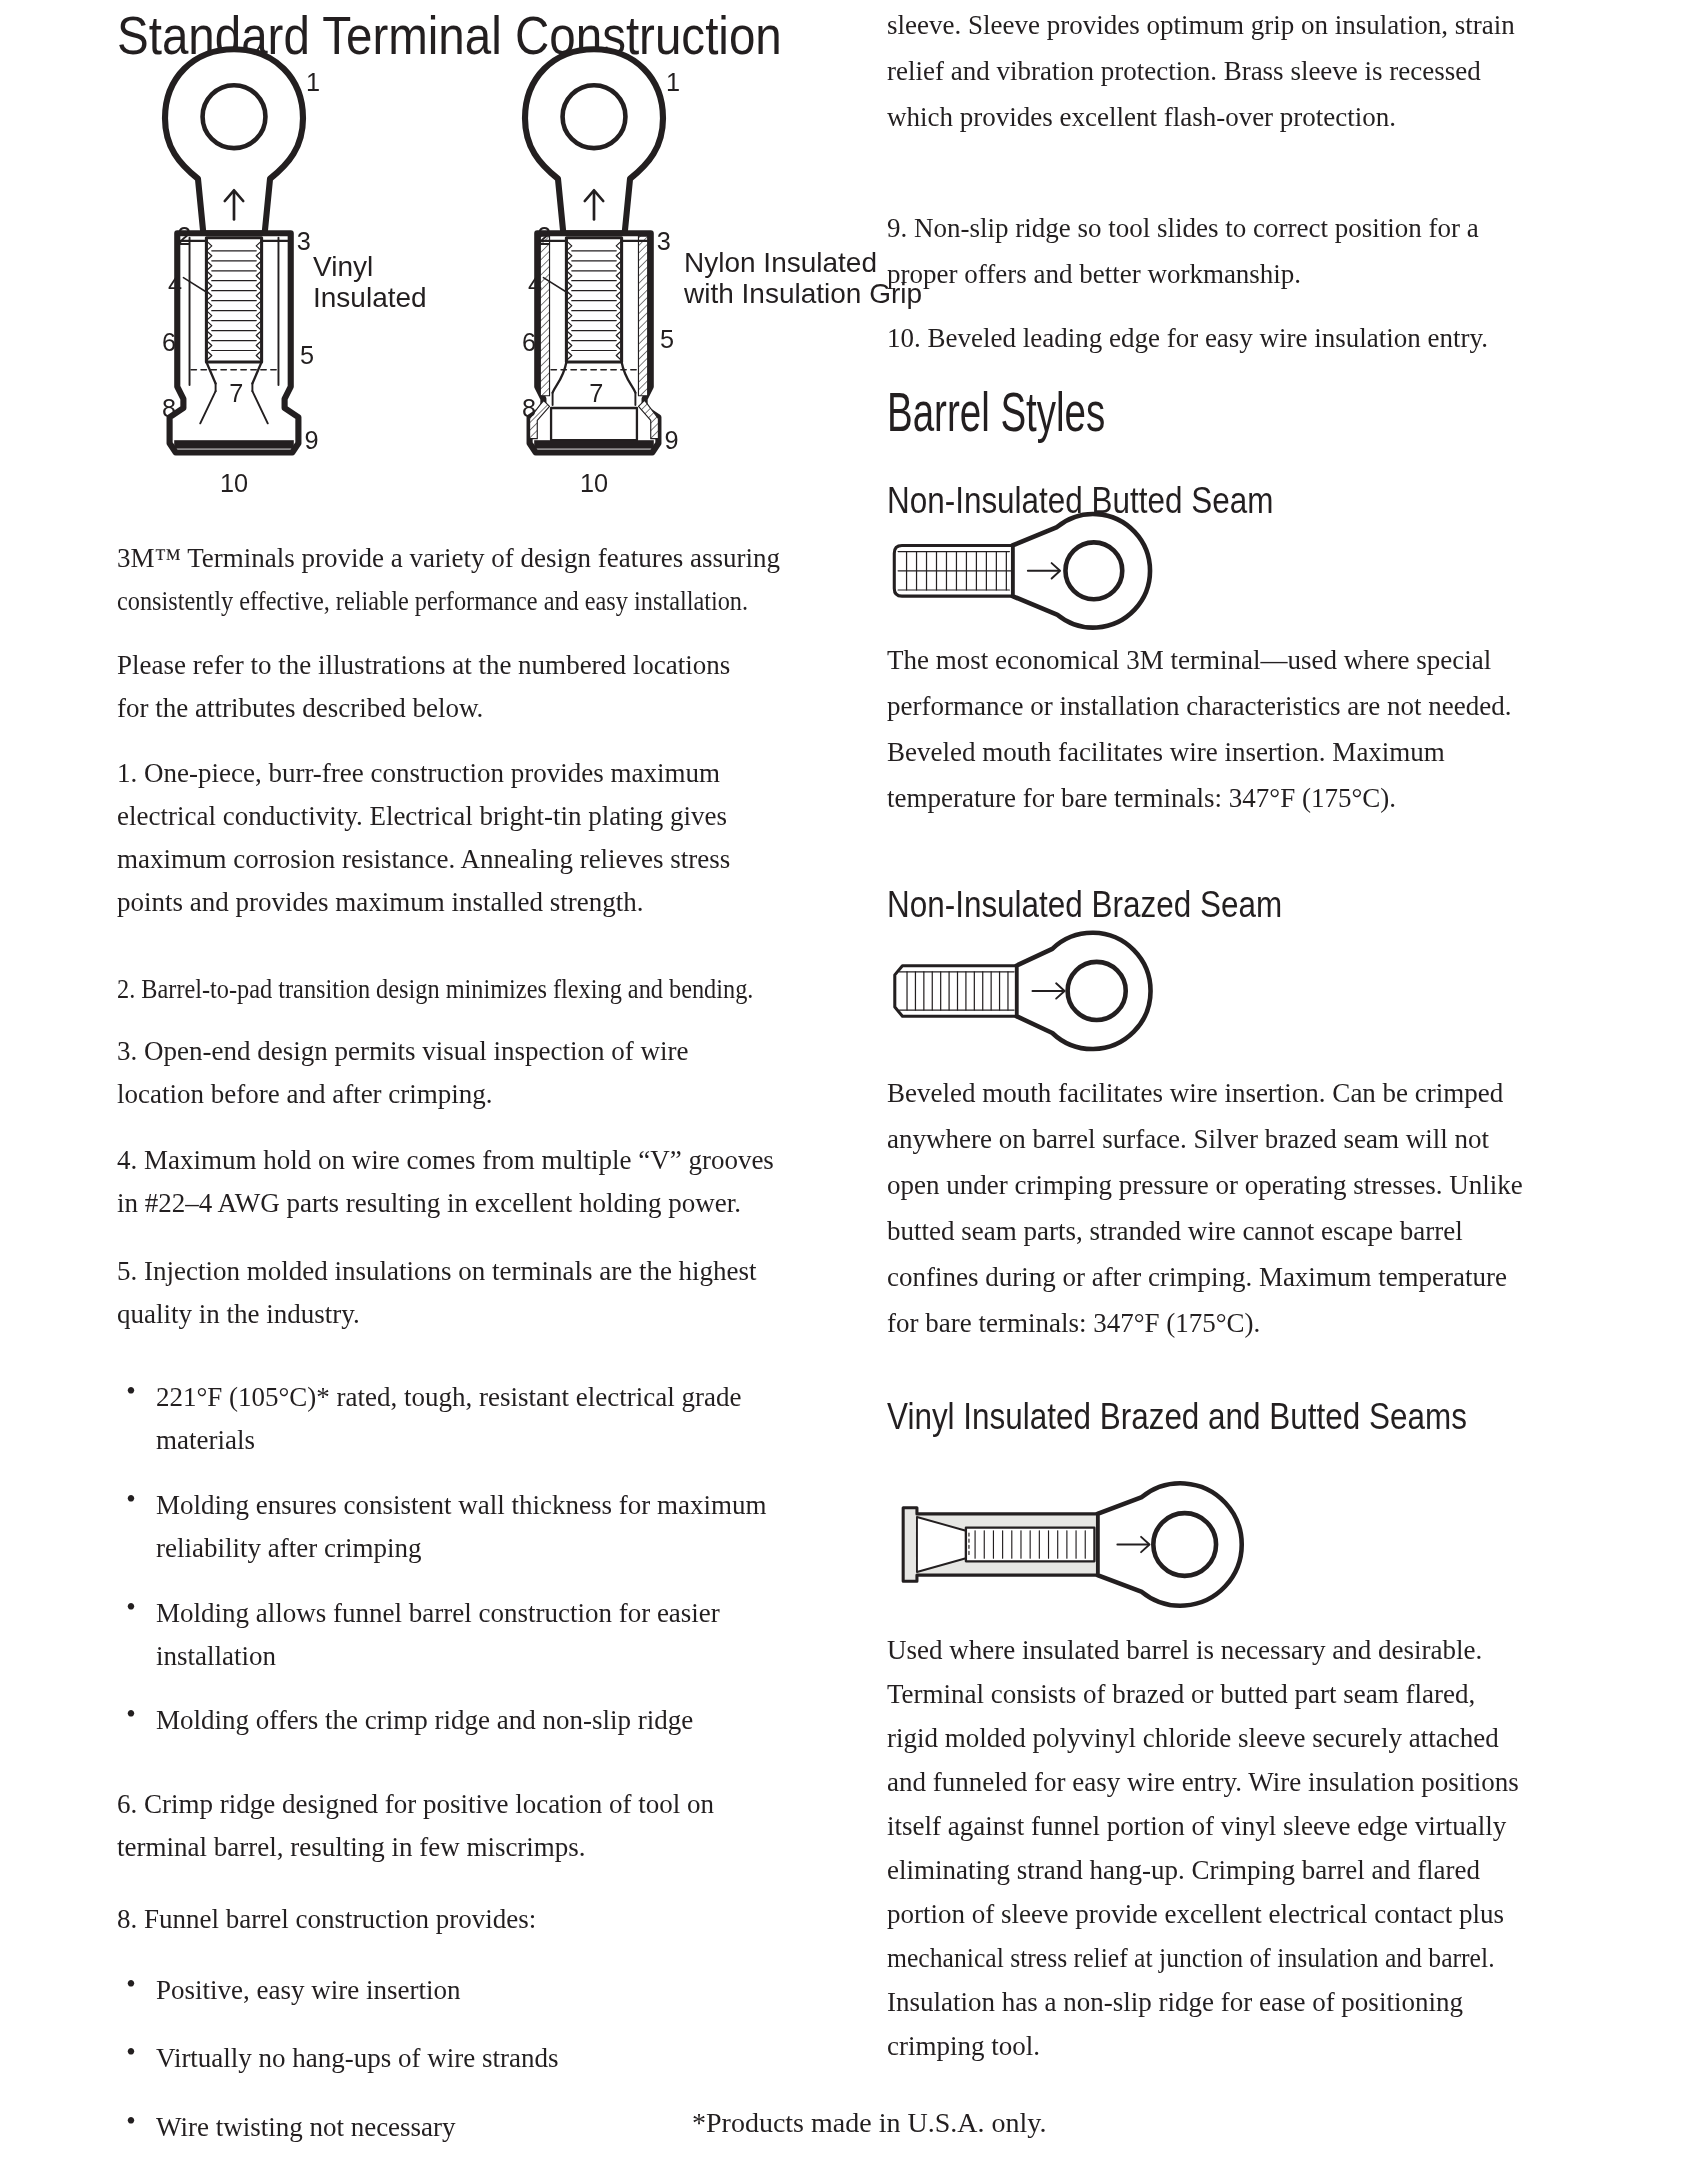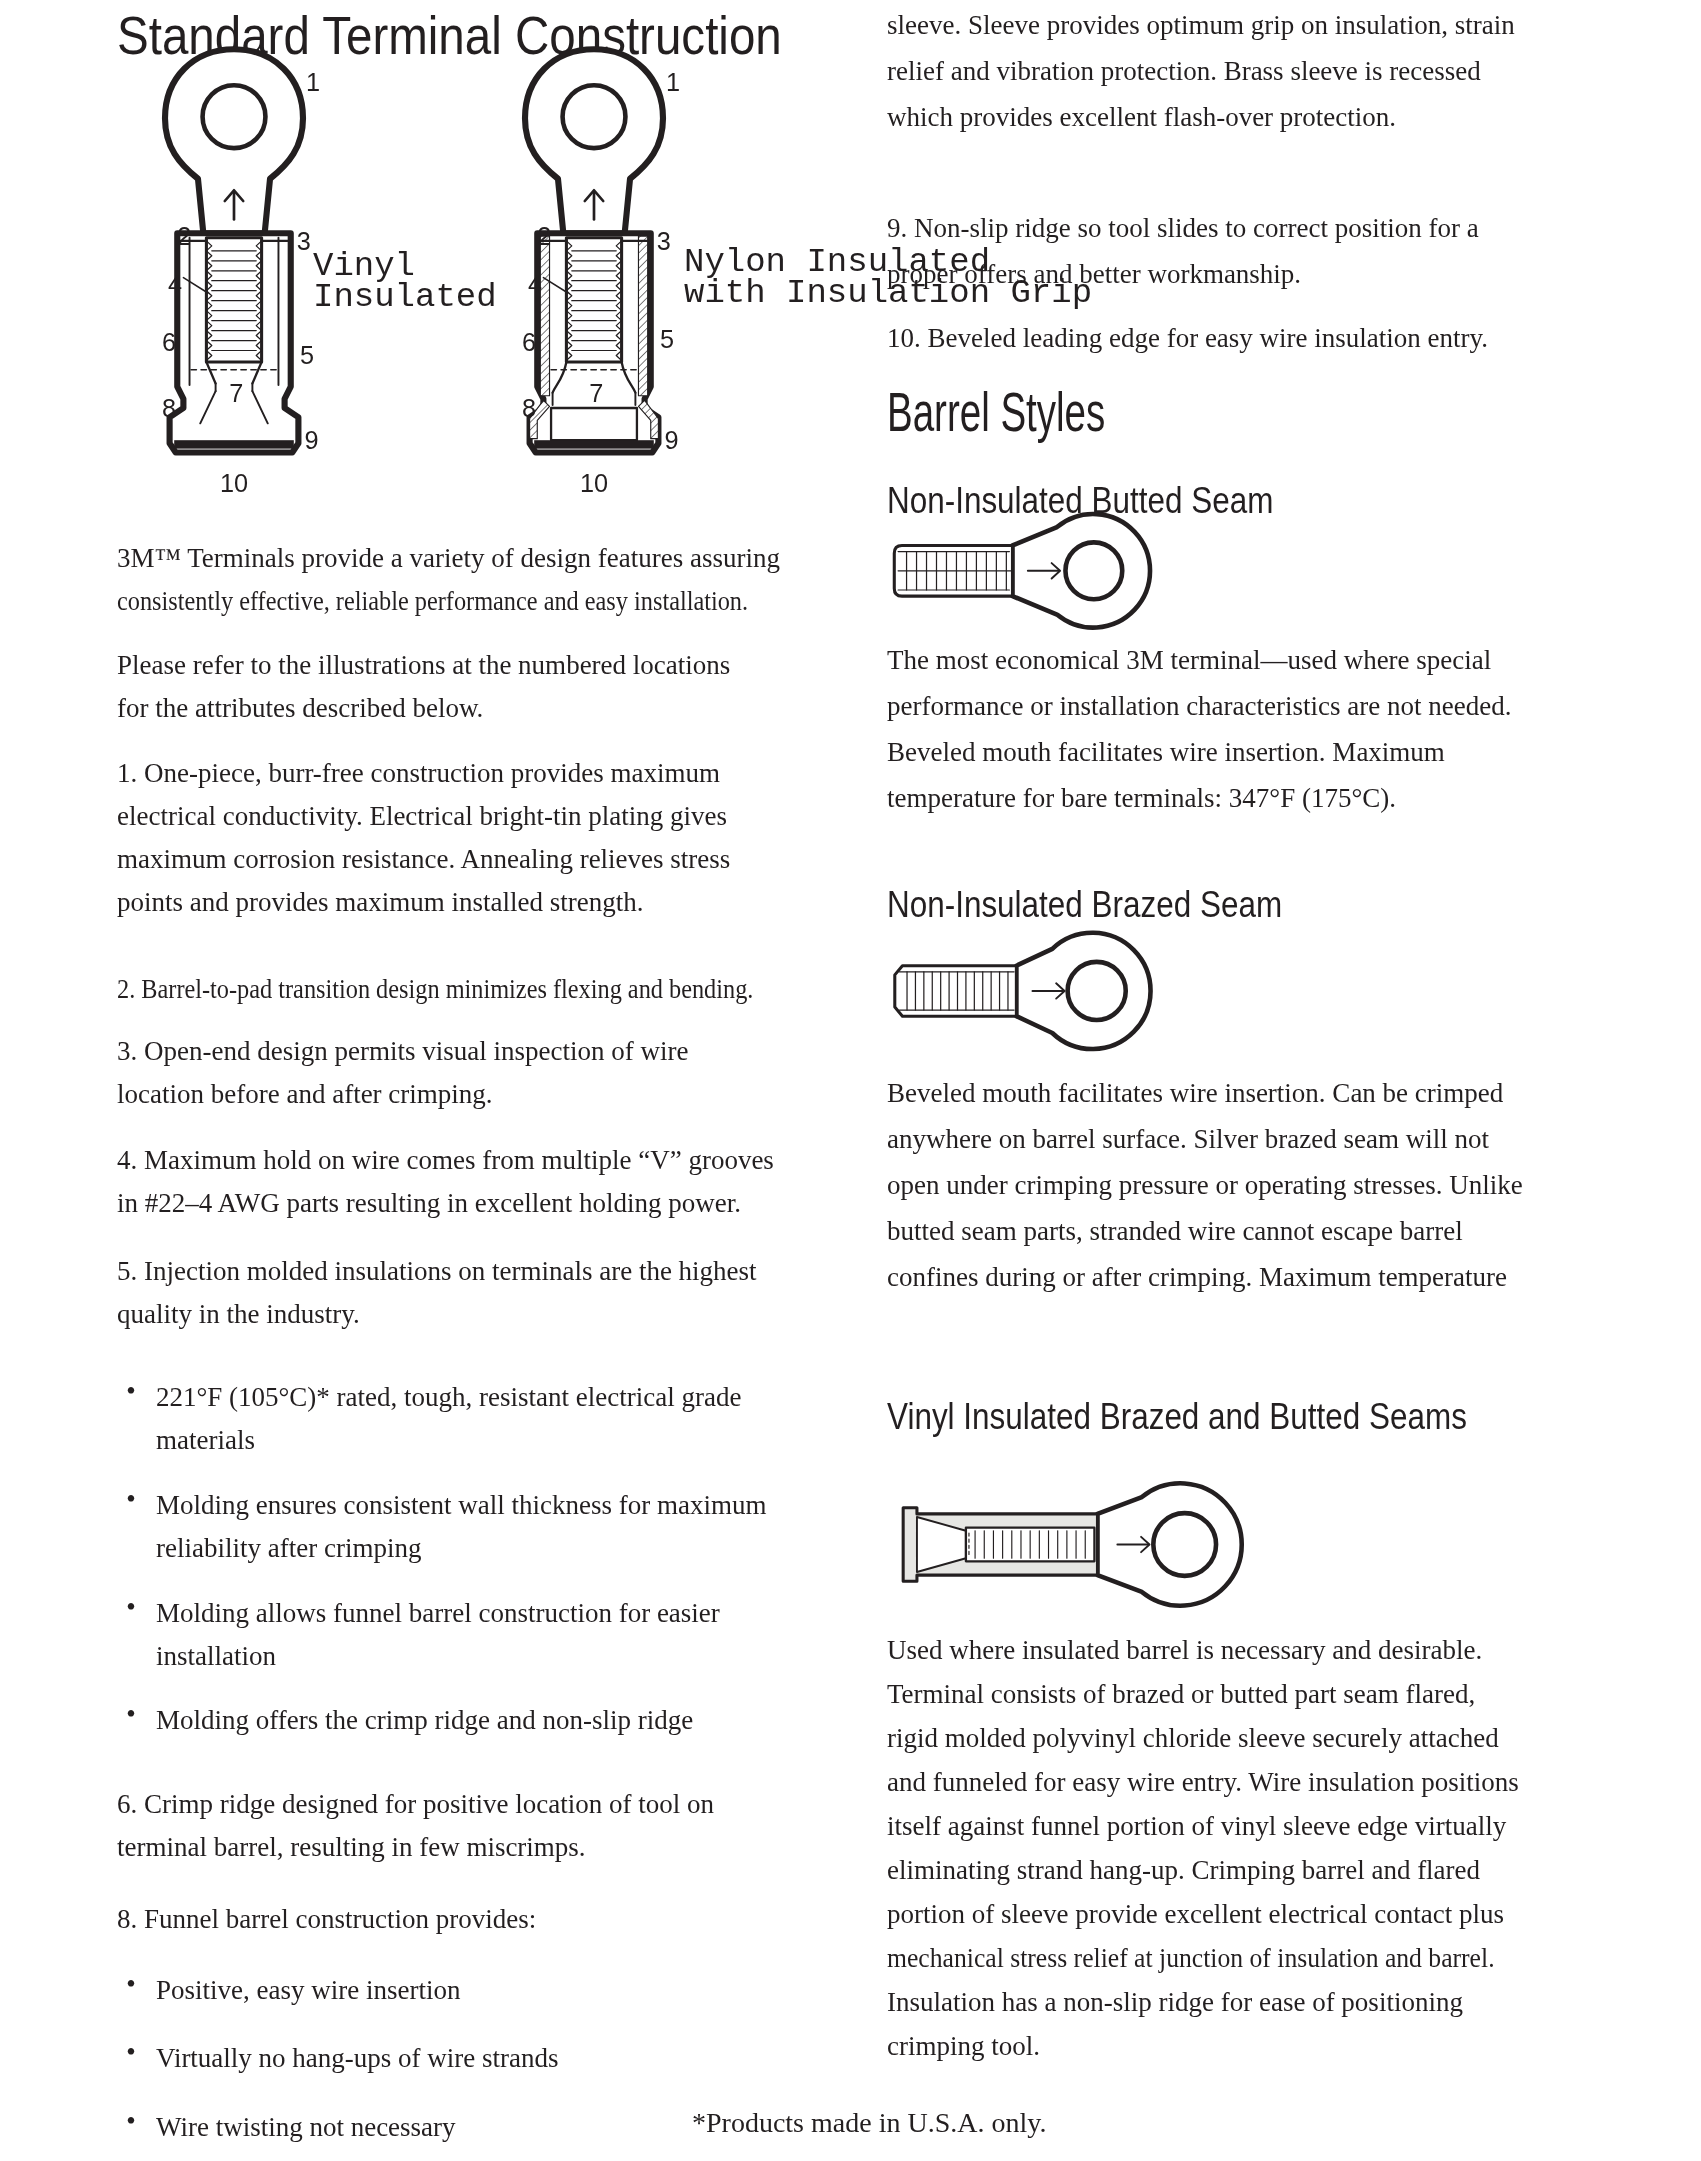--- a/index.html
+++ b/index.html
@@ -13,22 +13,22 @@
   .sx90{transform:scaleX(.90)}
   .sx95{transform:scaleX(.95)}
   .heading{position:absolute;white-space:nowrap;font-family:"Liberation Sans",sans-serif;font-weight:normal}
   .heading .sq{display:inline-block;transform-origin:0 60%}
   .h1{font-size:54px;line-height:60px}
   .h2{font-size:55px;line-height:61px}
   .h3{font-size:37px;line-height:41px}
   .sx88{transform:scaleX(.88)}
   .sx70{transform:scaleX(.70)}
   .sx85h{transform:scaleX(.85)}
-  .caption{position:absolute;white-space:nowrap;font-family:Liberation Mono, monospace;
-           font-size:34px;line-height:31px}
+  .caption{position:absolute;white-space:nowrap;font-family:Liberation Sans, sans-serif;
+           font-size:28px;line-height:31px}
   .bullet{padding-left:39px}
   .dot{position:absolute;left:9.2px;top:0}
   .footnote{position:absolute;font-size:28px;white-space:nowrap}
   svg{position:absolute;overflow:visible}
   svg text{font-family:"Liberation Sans",sans-serif;font-size:33px;fill:#231f20}
 </style>
 </head>
 <body>
 
 <div class="heading h1" style="left:117px;top:4.6px">
@@ -323,20 +323,21 @@
     </g>
   </g>
 </svg>
 
 <div class="para lh60" style="left:887px;top:1070px">
   <div class="ln"><span>Beveled mouth facilitates wire insertion. Can be crimped</span></div>
   <div class="ln"><span>anywhere on barrel surface. Silver brazed seam will not</span></div>
   <div class="ln"><span>open under crimping pressure or operating stresses. Unlike</span></div>
   <div class="ln"><span>butted seam parts, stranded wire cannot escape barrel</span></div>
   <div class="ln"><span>confines during or after crimping. Maximum temperature</span></div>
+  <div class="ln"><span>for bare terminals: 347°F (175°C).</span></div>
 </div>
 
 <div class="heading h3" style="left:887px;top:1396px">
   <span class="sq sx85h">Vinyl Insulated Brazed and Butted Seams</span>
 </div>
 
 <svg style="left:889px;top:1468px" width="368" height="153" viewBox="0 0 480 200">
   <g stroke="#231f20" fill="none" stroke-linejoin="round" stroke-linecap="round">
     <path d="M272,60 L330,38 A80,80 0 1 1 330,162 L272,140 Z" fill="#ffffff" stroke-width="6"></path>
     <circle cx="386" cy="100" r="41" fill="#ffffff" stroke-width="6"></circle>

